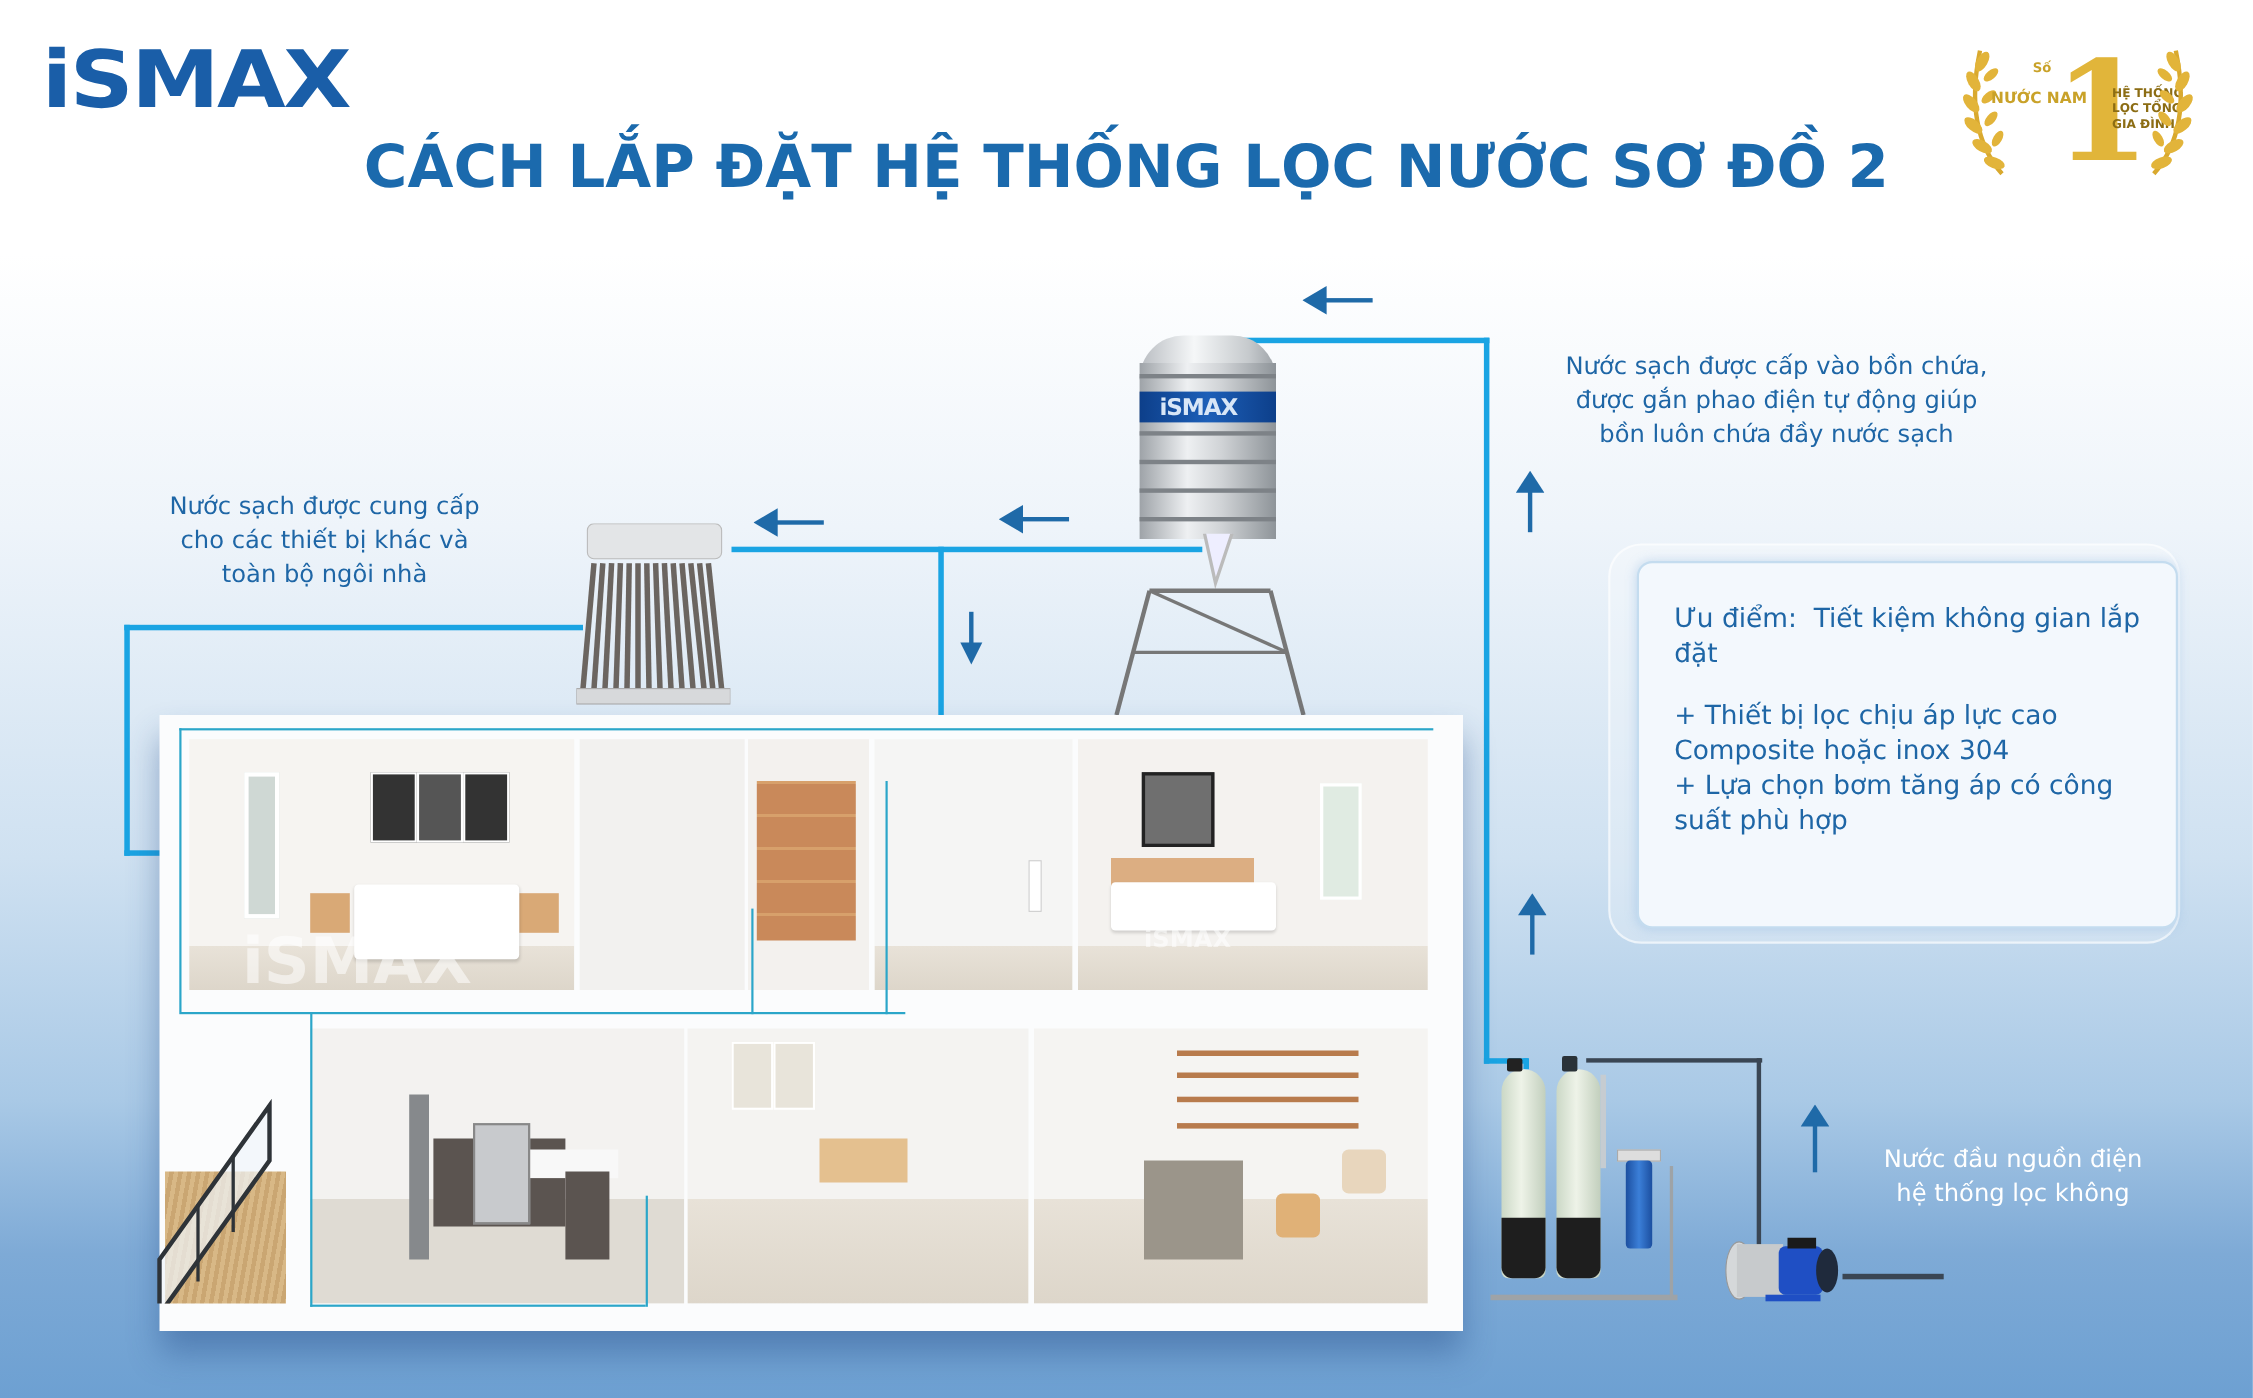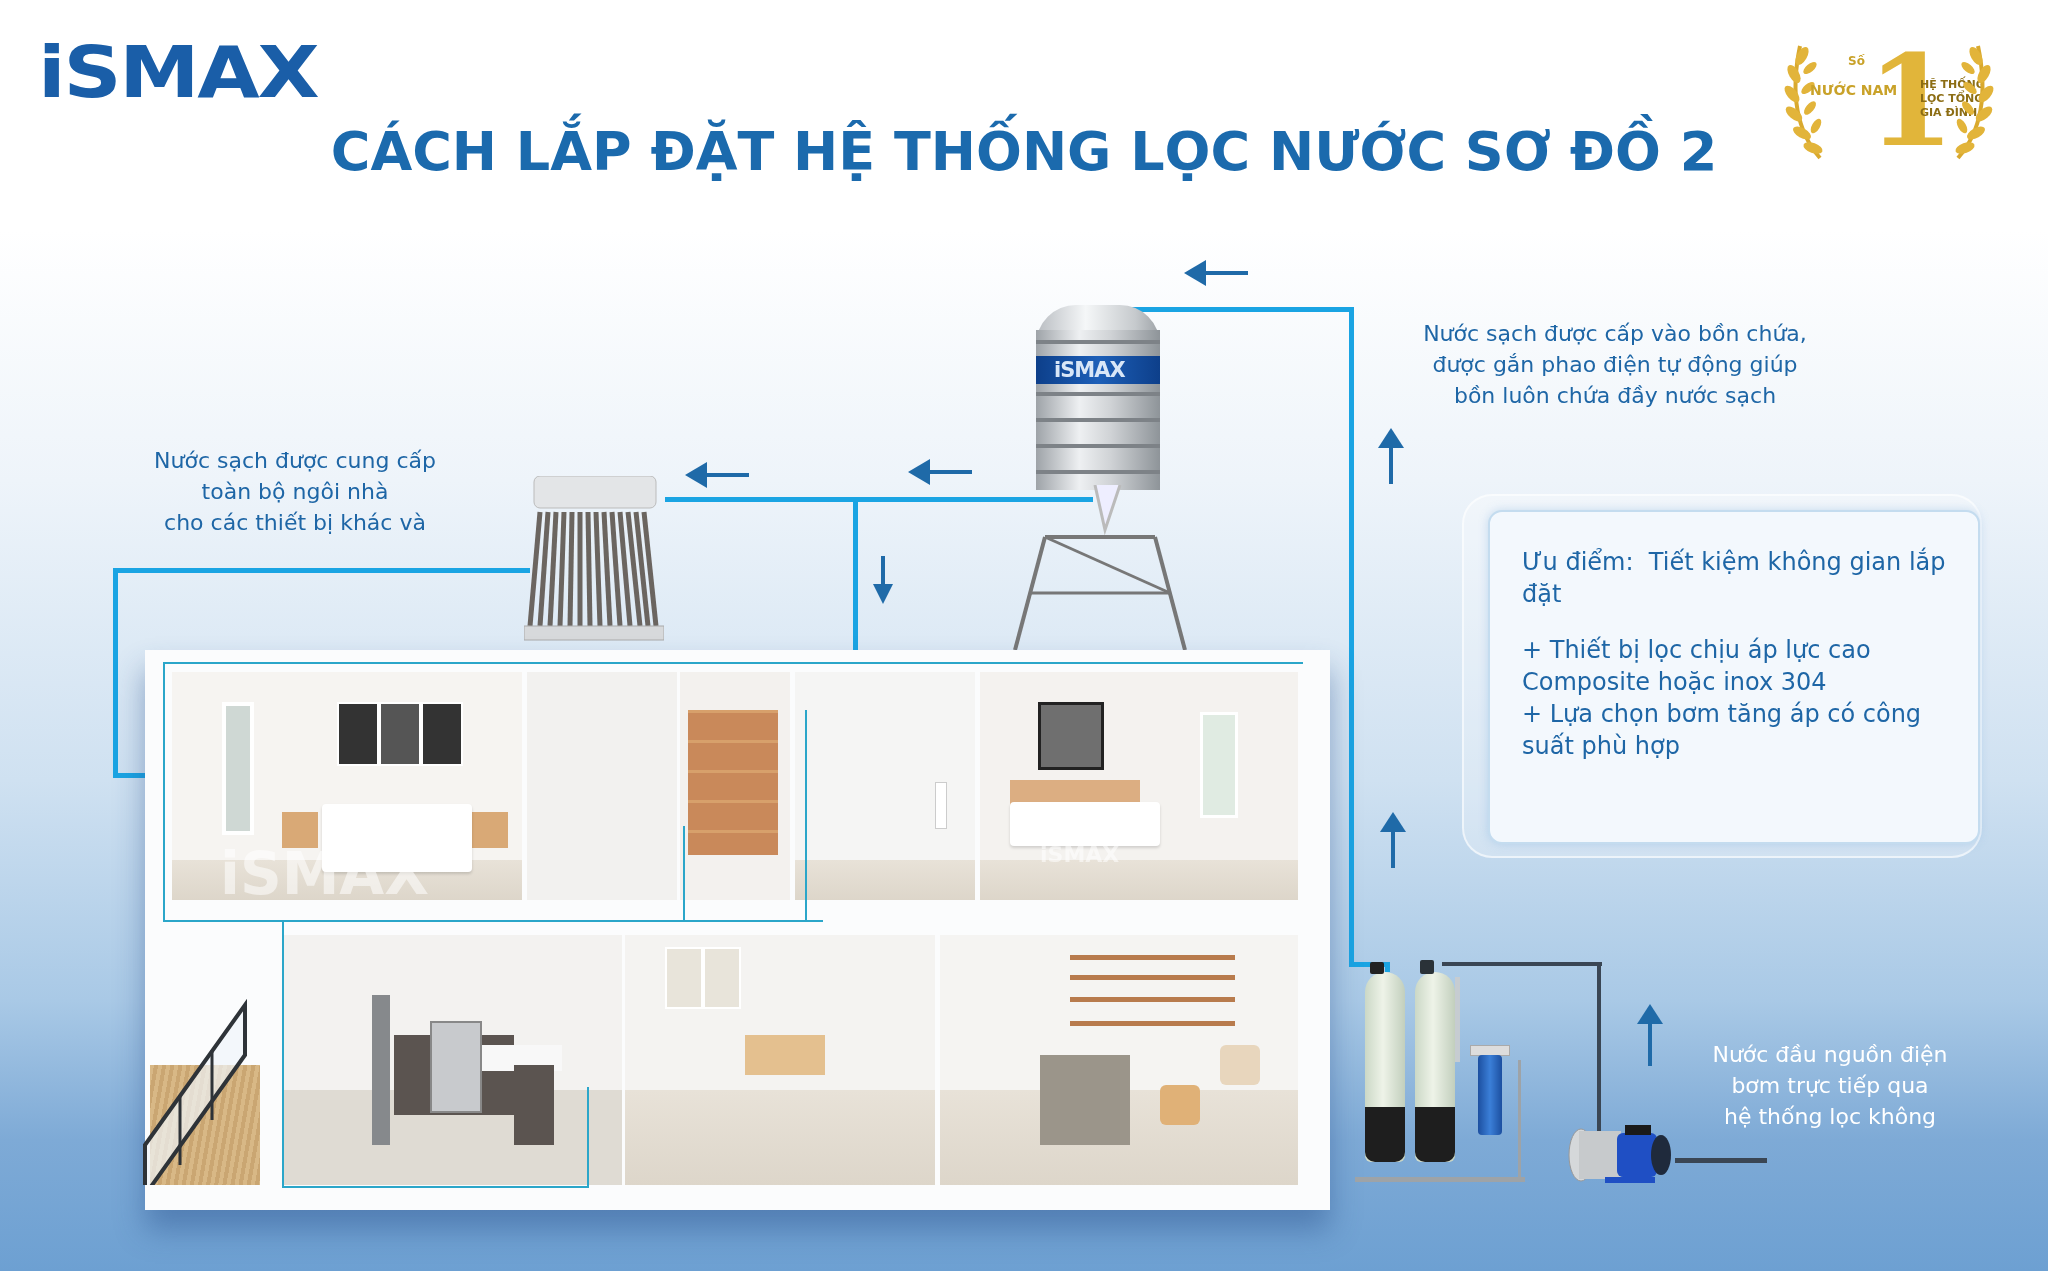--- a/index.html
+++ b/index.html
@@ -146,26 +146,25 @@
     <rect x="11" y="18" width="4" height="44" fill="#1f6aa8"></rect>
   </svg>
 
 <div class="note" style="left:1370px; top:304px; width:490px;margin-top:14px;">
   <div>Nước sạch được cấp vào bồn chứa,</div>
   <div>được gắn phao điện tự động giúp</div>
   <div>bồn luôn chứa đầy nước sạch</div>
 </div>
 <div class="note" style="left:110px; top:445px; width:370px;">
   <div>Nước sạch được cung cấp</div>
+  <div>cho các thiết bị khác và</div>
   <div>toàn bộ ngôi nhà</div>
-  <div>cho các thiết bị khác và</div>
 </div>
 <div class="note white" style="left:1660px; top:1039px; width:340px;">
   <div>Nước đầu nguồn điện</div>
-  <div>bơm trực tiếp qua</div>
   <div>hệ thống lọc không</div>
 </div>
 
 <div class="info-outer"></div>
 <div class="info-inner"></div>
 <div class="info-text">
   <div><span>Ưu điểm:</span>&nbsp; <span>Tiết kiệm không gian lắp đặt</span></div>
   <div class="gap"></div>
   <div>+ Thiết bị lọc chịu áp lực cao Composite hoặc inox 304</div>
   <div>+ Lựa chọn bơm tăng áp có công suất phù hợp</div>

